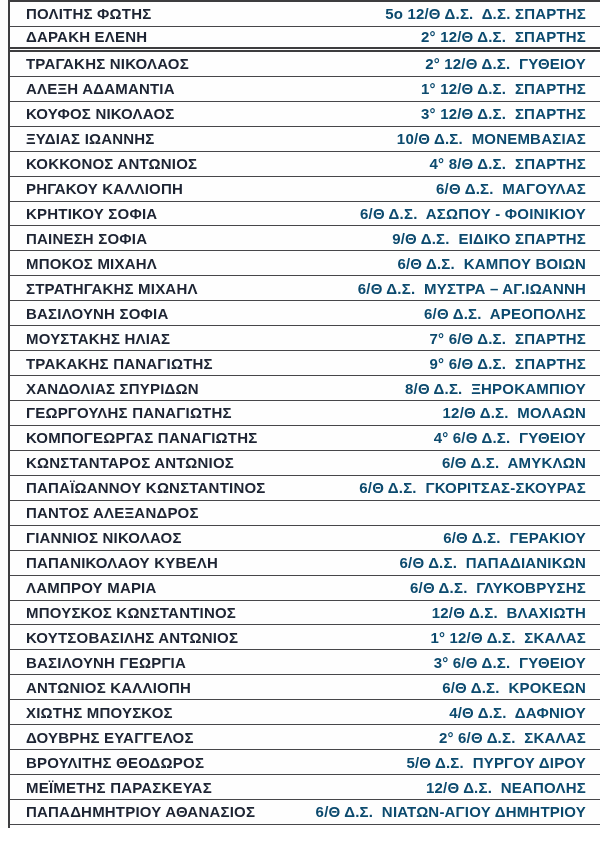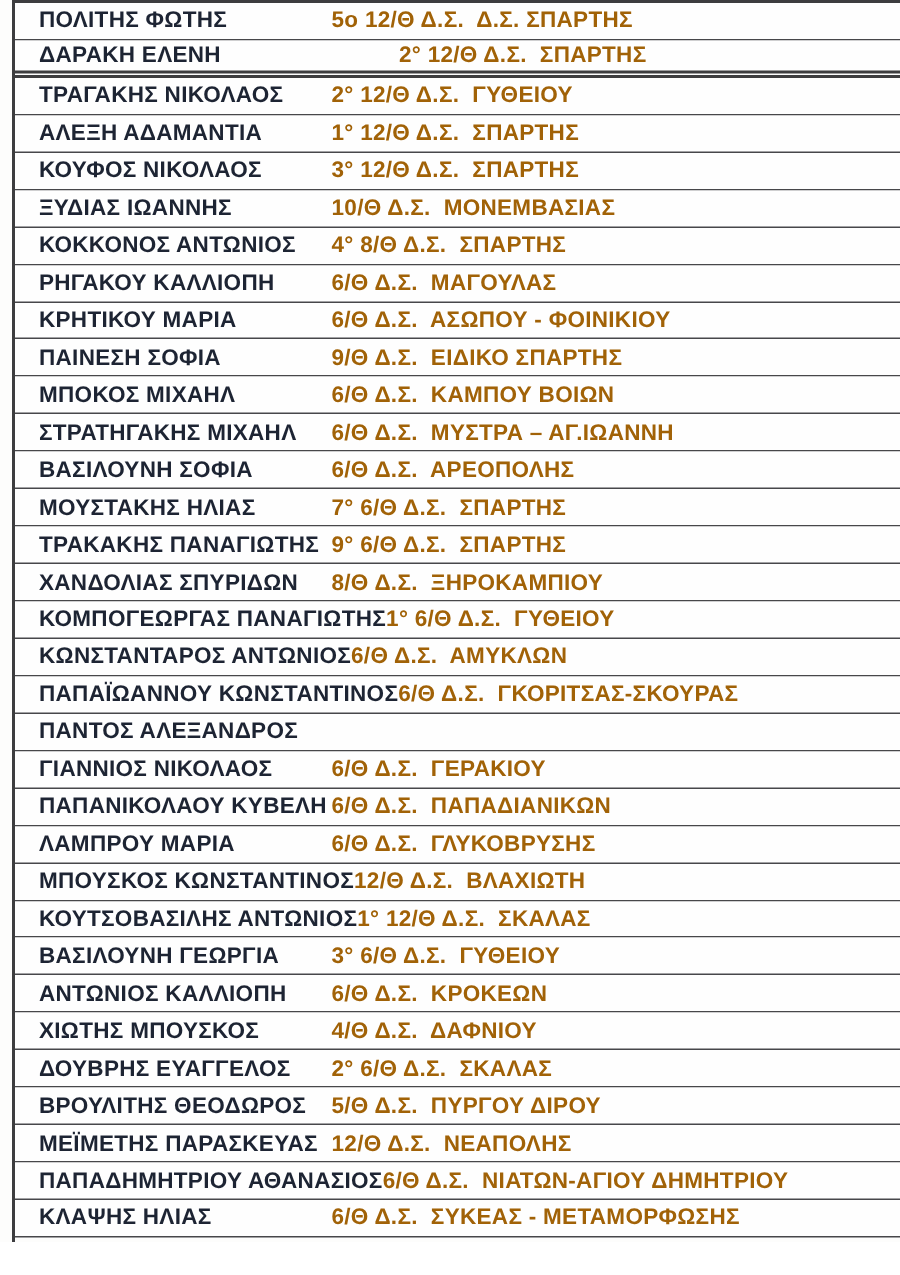--- a/index.html
+++ b/index.html
@@ -44,26 +44,26 @@
     padding-left: 16px;
     white-space: nowrap;
     overflow: visible;
     font-size: 15px;
     font-weight: bold;
     color: #1d2433;
     letter-spacing: 0.2px;
   }
   .cell-school {
     flex: 1 1 auto;
-    text-align: left;
+    text-align: right;
     padding-right: 14px;
     white-space: pre;
     font-size: 15px;
     font-weight: bold;
-    color: #a16207;
+    color: #0c4a6e;
     letter-spacing: 0.2px;
   }
 </style>
 </head>
 <body>
 
 <div class="page">
   <div class="doc-table">
       <div class="row">
     <div class="cell-name">ΠΟΛΙΤΗΣ ΦΩΤΗΣ</div>
@@ -91,21 +91,21 @@
   </div>
       <div class="row">
     <div class="cell-name">ΚΟΚΚΟΝΟΣ ΑΝΤΩΝΙΟΣ</div>
     <div class="cell-school">4° 8/Θ Δ.Σ.  ΣΠΑΡΤΗΣ</div>
   </div>
       <div class="row">
     <div class="cell-name">ΡΗΓΑΚΟΥ ΚΑΛΛΙΟΠΗ</div>
     <div class="cell-school">6/Θ Δ.Σ.  ΜΑΓΟΥΛΑΣ</div>
   </div>
       <div class="row">
-    <div class="cell-name">ΚΡΗΤΙΚΟΥ ΜΑΡΙΑ</div>
+    <div class="cell-name">ΚΡΗΤΙΚΟΥ ΣΟΦΙΑ</div>
     <div class="cell-school">6/Θ Δ.Σ.  ΑΣΩΠΟΥ - ΦΟΙΝΙΚΙΟΥ</div>
   </div>
       <div class="row">
     <div class="cell-name">ΠΑΙΝΕΣΗ ΣΟΦΙΑ</div>
     <div class="cell-school">9/Θ Δ.Σ.  ΕΙΔΙΚΟ ΣΠΑΡΤΗΣ</div>
   </div>
       <div class="row">
     <div class="cell-name">ΜΠΟΚΟΣ ΜΙΧΑΗΛ</div>
     <div class="cell-school">6/Θ Δ.Σ.  ΚΑΜΠΟΥ ΒΟΙΩΝ</div>
   </div>
@@ -123,22 +123,26 @@
   </div>
       <div class="row">
     <div class="cell-name">ΤΡΑΚΑΚΗΣ ΠΑΝΑΓΙΩΤΗΣ</div>
     <div class="cell-school">9° 6/Θ Δ.Σ.  ΣΠΑΡΤΗΣ</div>
   </div>
       <div class="row">
     <div class="cell-name">ΧΑΝΔΟΛΙΑΣ ΣΠΥΡΙΔΩΝ</div>
     <div class="cell-school">8/Θ Δ.Σ.  ΞΗΡΟΚΑΜΠΙΟΥ</div>
   </div>
       <div class="row">
+    <div class="cell-name">ΓΕΩΡΓΟΥΛΗΣ ΠΑΝΑΓΙΩΤΗΣ</div>
+    <div class="cell-school">12/Θ Δ.Σ.  ΜΟΛΑΩΝ</div>
+  </div>
+      <div class="row">
     <div class="cell-name">ΚΟΜΠΟΓΕΩΡΓΑΣ ΠΑΝΑΓΙΩΤΗΣ</div>
-    <div class="cell-school">1° 6/Θ Δ.Σ.  ΓΥΘΕΙΟΥ</div>
+    <div class="cell-school">4° 6/Θ Δ.Σ.  ΓΥΘΕΙΟΥ</div>
   </div>
       <div class="row">
     <div class="cell-name">ΚΩΝΣΤΑΝΤΑΡΟΣ ΑΝΤΩΝΙΟΣ</div>
     <div class="cell-school">6/Θ Δ.Σ.  ΑΜΥΚΛΩΝ</div>
   </div>
       <div class="row">
     <div class="cell-name">ΠΑΠΑΪΩΑΝΝΟΥ ΚΩΝΣΤΑΝΤΙΝΟΣ</div>
     <div class="cell-school">6/Θ Δ.Σ.  ΓΚΟΡΙΤΣΑΣ-ΣΚΟΥΡΑΣ</div>
   </div>
       <div class="row">

